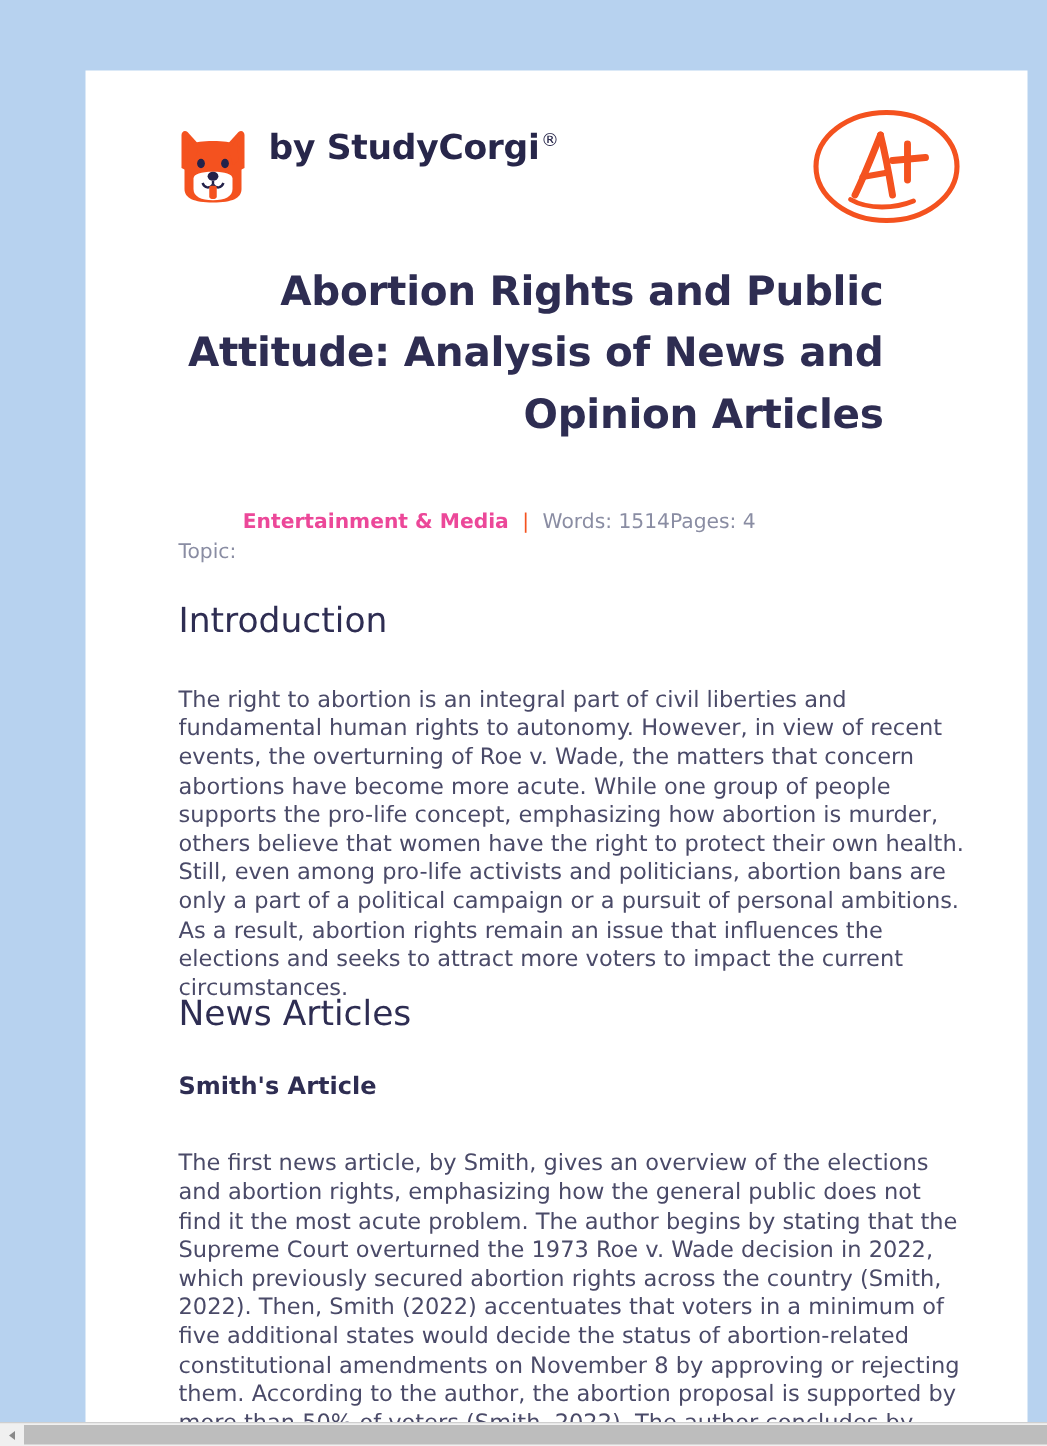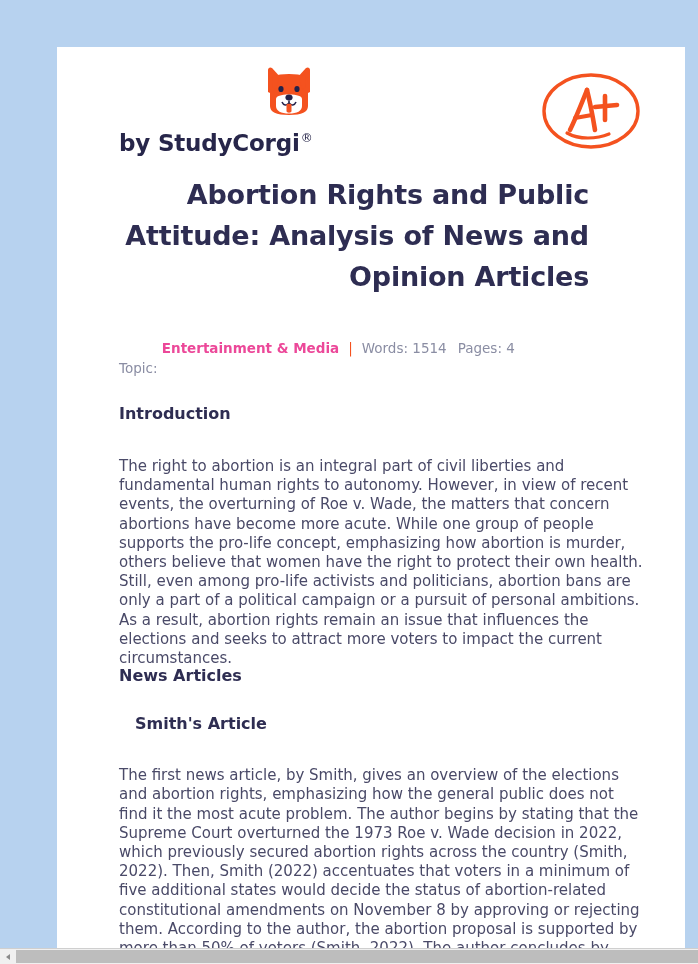--- a/index.html
+++ b/index.html
@@ -45,23 +45,22 @@
   .brand-bar {
     display: flex;
     align-items: center;
     justify-content: space-between;
     height: 105px;
     padding-top: 22px;
     box-sizing: border-box;
   }
   .brand-left {
     display: flex;
-    align-items: flex-end;
+    align-items: flex-start;
     gap: 14px;
-    flex-direction: column;
   }
   .corgi-logo {
     width: 46px;
     height: 50px;
     display: block;
     flex: none;
   }
   .brand-text {
     font-size: 23px;
     font-weight: 700;
@@ -111,36 +110,36 @@
   .meta-topic {
     color: #ec4899;
     font-weight: 700;
     text-decoration: none;
   }
   .meta-sep {
     color: #f4521f;
     margin: 0 9px;
   }
   .meta-words, .meta-pages { color: #8a8da3; }
-  .meta-pages { margin-left: 11px; }
+  .meta-pages { }
 
   
   h2.h-section {
-    font-size: 16px;
+    font-size: 23px;
     line-height: 24px;
-    font-weight: 700;
+    font-weight: 400;
     color: #2e2d52;
     margin: 26px 0 0 0;
   }
   h3.h-sub {
     font-size: 16px;
     line-height: 22px;
     font-weight: 700;
     color: #2e2d52;
-    margin: 25px 0 0 16px;
+    margin: 25px 0 0 0;
   }
   h2.tight {
     margin-top: -4px;
   }
 
   
   p.body {
     font-size: 15px;
     line-height: 19.2px;
     color: #4a4a68;

